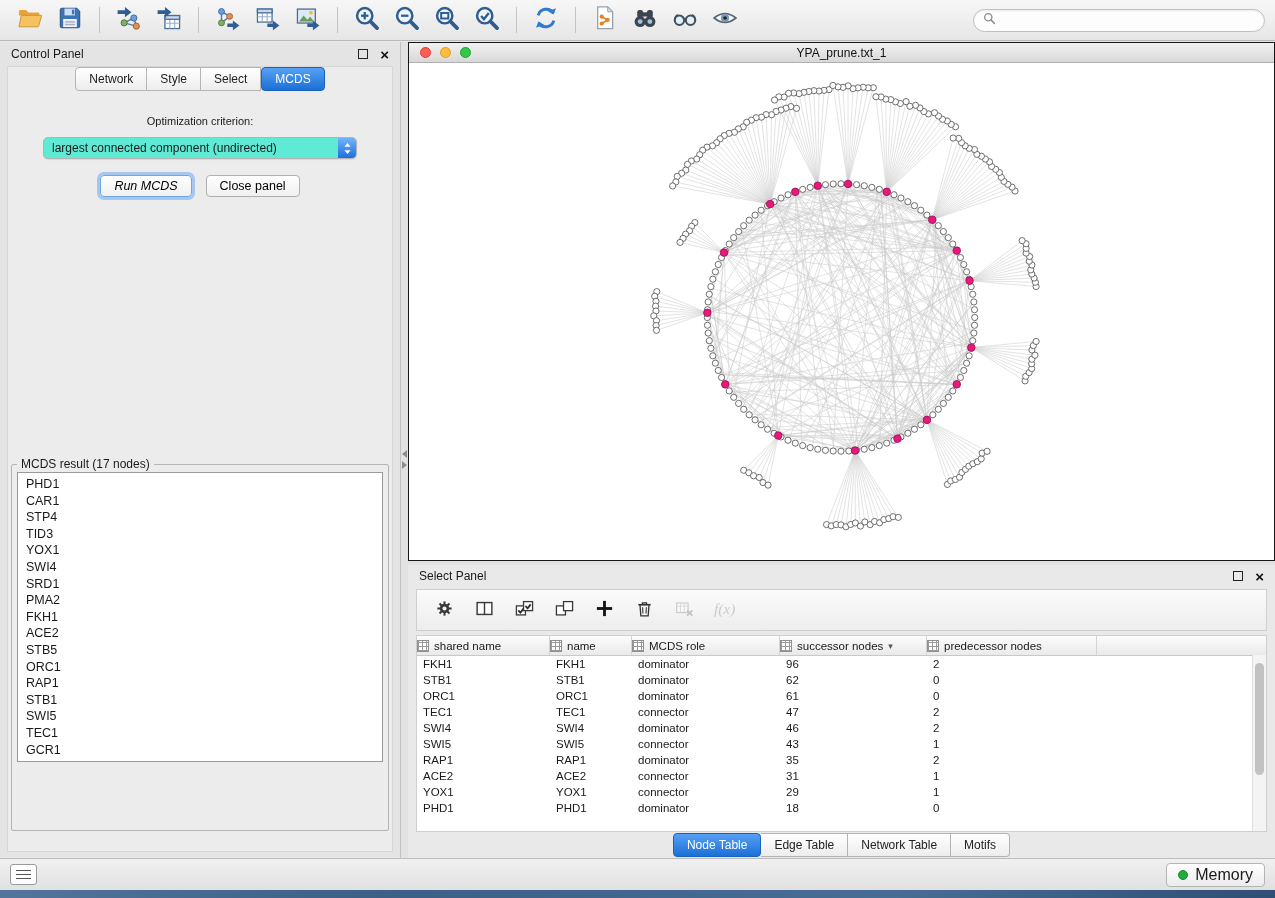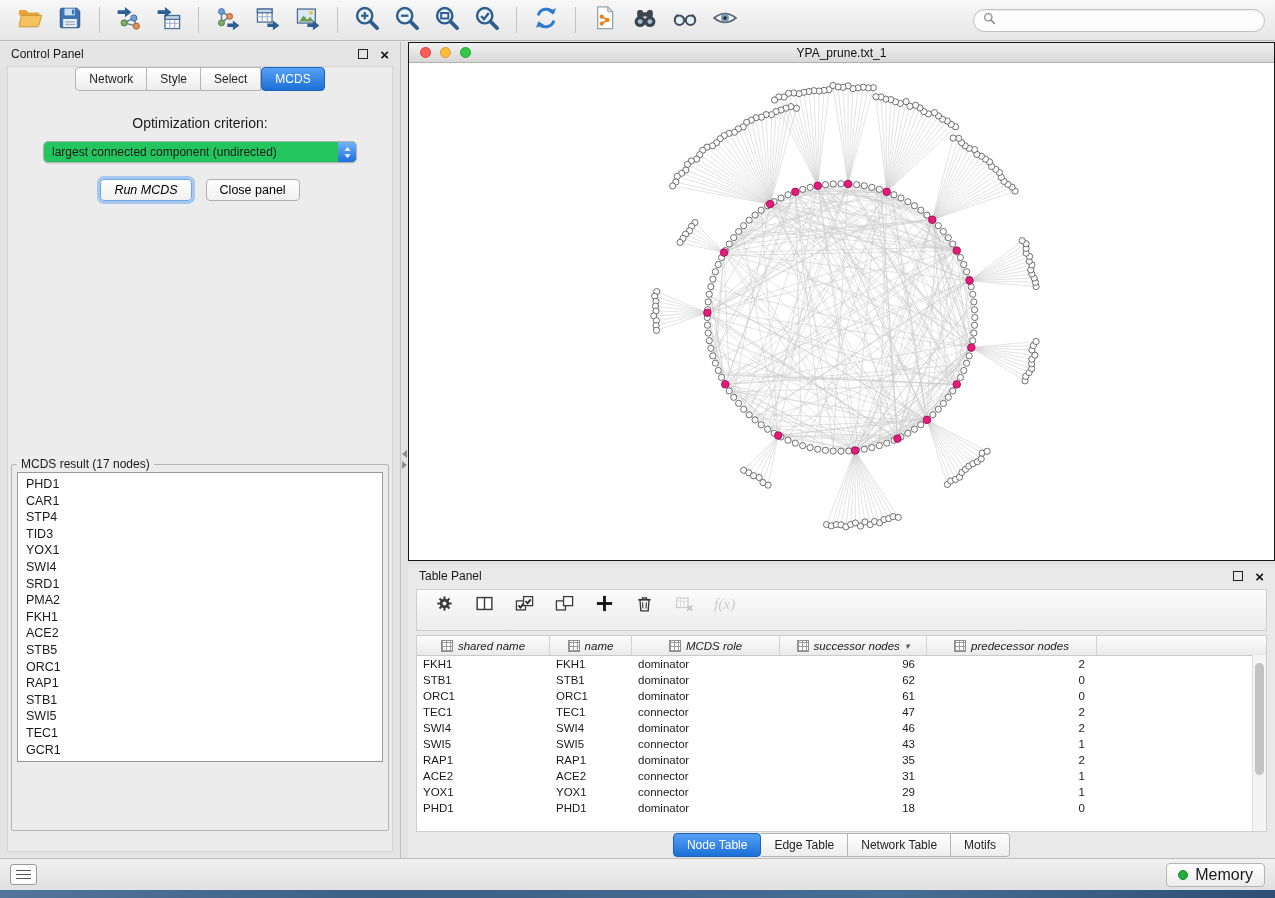--- a/index.html
+++ b/index.html
@@ -30,22 +30,22 @@
 
   .seg{display:flex;align-items:center;}
   .cp-body > .seg{}
   .seg .tab{padding:4px 13px;font-size:12px;background:linear-gradient(#ffffff,#ededed);
     border:1px solid #b4b4b4;border-left:none;color:#222;white-space:nowrap;}
   .seg .tab:first-child{border-left:1px solid #b4b4b4;border-radius:4px 0 0 4px;}
   .seg .tab:last-child{border-radius:0 4px 4px 0;}
   .seg .tab.active{background:linear-gradient(#56a1f6,#1b6fd6);color:#fff;border:1px solid #1a62bd;
     border-radius:4px;position:relative;z-index:1;}
 
-  .opt-label{margin-top:24px;font-size:14px;}
-  .mac-select{margin-top:10px;width:314px;height:22px;background:#22c55e;border:1px solid #b3b3b3;
+  .opt-label{margin-top:24px;font-size:11px;}
+  .mac-select{margin-top:10px;width:314px;height:22px;background:#5eead4;border:1px solid #b3b3b3;
     border-radius:5px;display:flex;align-items:center;box-sizing:border-box;overflow:hidden;
     box-shadow:0 1px 1px rgba(0,0,0,.08);}
   .sel-text{flex:1;font-size:12px;padding:0 8px;white-space:nowrap;}
   .stepper{width:18px;align-self:stretch;background:linear-gradient(#72b4f8,#1d6fe0);
     display:flex;align-items:center;justify-content:center;border-radius:0 4px 4px 0;}
   .btn-row{display:flex;gap:14px;margin-top:16px;}
   .btn{height:22px;padding:0 13px;font-size:12.5px;background:linear-gradient(#ffffff,#f0f0f0);
     border:1px solid #b0b0b0;border-radius:4px;font-family:inherit;}
   .btn.default{box-shadow:0 0 0 3px rgba(110,170,240,.55);border-color:#6ea7e8;font-style:italic;}
 
@@ -73,39 +73,39 @@
   .light.yellow{background:#fdbc40;border:1px solid #dd9f2a;}
   .light.green{background:#34c749;border:1px solid #23a233;}
   .net-title{position:absolute;left:0;right:0;text-align:center;font-size:12px;color:#111;}
   #net-svg{flex:1;width:100%;height:498px;background:#fff;}
 
   
   .table-panel{position:absolute;left:408px;right:0;top:565px;height:293px;background:#e9e9e9;
     display:flex;flex-direction:column;box-sizing:border-box;}
   .tp-header{height:22px;}
   .tp-toolbar{margin:2px 8px 0;background:linear-gradient(#fbfbfb,#ededed);border:1px solid #cfcfcf;
-    height:40px;flex:none;display:flex;gap:10px;padding:0 12px;box-sizing:content-box;}
+    height:40px;flex:none;display:flex;align-items:center;gap:10px;padding:0 12px;box-sizing:content-box;}
   .tp-tbtn{width:30px;height:30px;display:flex;align-items:center;justify-content:center;border-radius:3px;}
   .tp-tbtn.wide{width:36px;}
   .tp-tbtn.disabled{opacity:.45;}
   .table-area{margin:4px 8px 0;background:#fff;border:1px solid #cfcfcf;flex:1;position:relative;
     overflow:hidden;display:flex;flex-direction:column;}
   .thead{display:flex;background:linear-gradient(#fcfcfc,#eaeaea);border-bottom:1px solid #c9c9c9;height:19px;flex:none;}
-  .th{display:flex;align-items:center;justify-content:center;gap:5px;font-size:11.5px;
-    border-right:1px solid #d4d4d4;box-sizing:border-box;white-space:nowrap;font-style:italic;}
+  .th{display:flex;align-items:center;gap:5px;font-size:11.5px;
+    border-right:1px solid #d4d4d4;box-sizing:border-box;white-space:nowrap;}
   .th.fill{flex:1;border-right:none;}
   .colicon{width:10px;height:10px;border:1px solid #8f8f8f;background-color:#fff;
     background-image:repeating-linear-gradient(90deg,#9a9a9a 0 1px,transparent 1px 4px),
                      repeating-linear-gradient(0deg,#9a9a9a 0 1px,transparent 1px 4px);}
   .caret{font-size:9px;color:#555;}
   .c0{width:133px;}.c1{width:82px;}.c2{width:148px;}.c3{width:147px;}.c4{width:170px;}
   .tbody{flex:1;overflow:hidden;font-size:11.5px;}
   .tr{display:flex;height:16px;align-items:center;}
   .td{padding:0 6px;box-sizing:border-box;white-space:nowrap;overflow:hidden;}
-  .td.num{text-align:right;padding-right:12px;}
+  .td.num{text-align:left;padding-right:12px;}
   .vscroll{position:absolute;right:0;top:19px;bottom:0;width:13px;background:#f4f4f4;border-left:1px solid #e0e0e0;}
   .vthumb{position:absolute;left:2px;right:2px;top:8px;height:112px;background:#c2c2c2;border-radius:5px;}
   .tp-tabs{height:26px;flex:none;display:flex;justify-content:center;align-items:center;}
 
   
   .status-bar{position:absolute;left:0;right:0;top:858px;height:32px;
     background:linear-gradient(#f0f0f0,#e1e1e1);border-top:1px solid #bdbdbd;
     display:flex;align-items:center;padding:0 10px;box-sizing:border-box;}
   .list-btn{width:27px;height:21px;border:1px solid #9a9a9a;border-radius:3px;background:#fdfdfd;
     display:flex;flex-direction:column;justify-content:center;gap:2.5px;padding:4px 5px;box-sizing:border-box;}
@@ -1080,21 +1080,21 @@
           <circle cx="488.6" cy="376.4" r="3.8"></circle>
           <circle cx="316.0" cy="322.0" r="3.8"></circle>
         </g>
       </svg>
   </div>
 
   <div class="hsplit"></div>
 
   <div class="table-panel">
     <div class="tp-header">
-      <span>Table Panel</span>
+      <span>Select Panel</span>
       <span class="win-icons">
         <span class="float-icon"></span>
         <span class="close-x">×</span>
       </span>
     </div>
     <div class="tp-toolbar" id="tp-toolbar">
         <div class="tp-tbtn">
           <span><svg width="19" height="19" viewBox="0 0 16 16">
               <g stroke="#3a3a3a" stroke-width="1.7">
                 <line x1="8" y1="2" x2="8" y2="14"></line>

